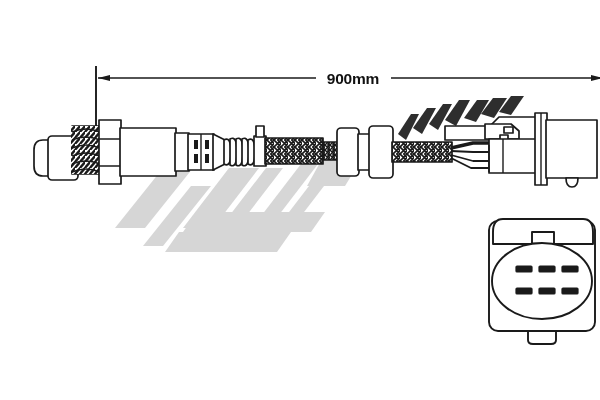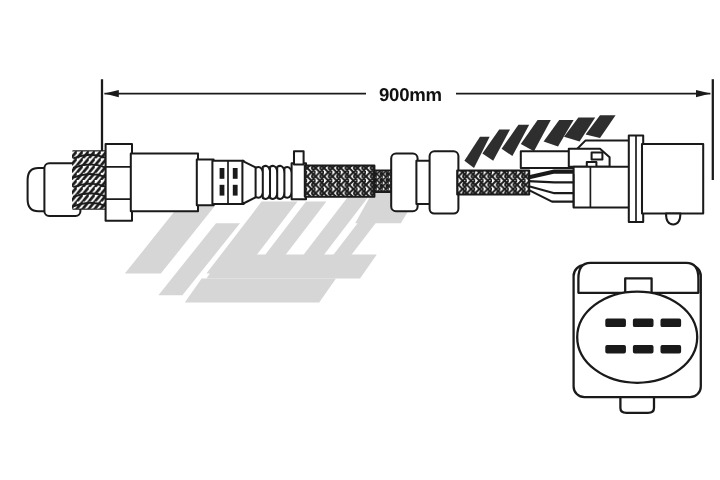--- a/index.html
+++ b/index.html
@@ -9,21 +9,21 @@
   }
   body {
     width: 600px;
     height: 400px;
     font-family: "Liberation Sans", sans-serif;
     overflow: hidden;
     position: relative;
   }
   #canvas-root {
     position: absolute;
-    left: 4px;
+    left: 15px;
     top: 0;
     width: 492px;
     height: 400px;
   }
   svg.diagram {
     display: block;
     width: 600px;
     height: 400px;
   }
   .dim-text {

